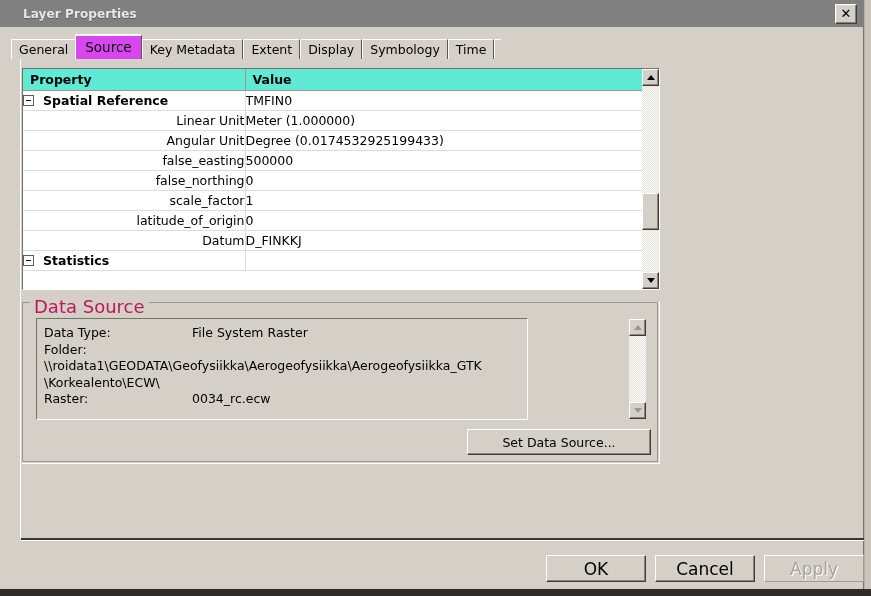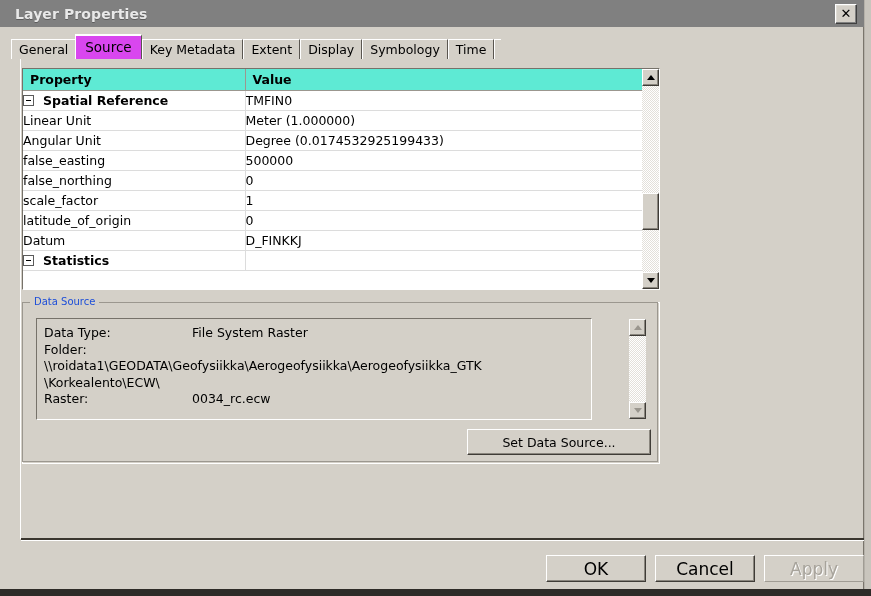--- a/index.html
+++ b/index.html
@@ -53,23 +53,23 @@
     left: 0; top: 0;
     width: 864px;
     height: 27px;
     background: #808080;
     display: flex;
     align-items: center;
     box-sizing: border-box;
   }
   #title-text {
     color: #e8e8e8;
-    font-size: 14px;
+    font-size: 12px;
     font-weight: bold;
-    padding-left: 15px;
+    padding-left: 23px;
     letter-spacing: 0.1px;
     white-space: nowrap;
     text-shadow: 0 1px 0 #5d5d5d;
   }
   #titlebar-spacer { flex: 1 1 auto; }
   #close-button {
     width: 22px;
     height: 20px;
     margin-right: 7px;
     background: #d4d0c8;
@@ -192,21 +192,21 @@
     flex: 0 0 auto;
     cursor: default;
   }
   .expander::before {
     content: "";
     display: block;
     width: 5px;
     height: 1px;
     background: #000;
   }
-  .indent { padding-left: 31px; }
+  .indent { padding-left: 31px; text-align: right; }
   .grp-label { font-weight: bold; }
 
   
   .sbar {
     position: absolute;
     width: 17px;
     background: #d4d0c8;
     box-sizing: border-box;
   }
   .sbar-track {
@@ -272,28 +272,28 @@
     left: -1px; top: -1px;
     right: 1px; bottom: 1px;
     border: 1px solid #9b978f;
     pointer-events: none;
   }
   #datasource-legend {
     position: absolute;
     left: 30px; top: 296px;
     background: #d4d0c8;
     padding: 0 4px;
-    font-size: 10px;
-    color: #1d4ed8;
+    font-size: 18px;
+    color: #be185d;
     z-index: 2;
   }
   #datasource-panel {
     position: absolute;
     left: 36px; top: 318px;
-    width: 556px; height: 102px;
+    width: 492px; height: 102px;
     background: #d4d0c8;
     border-top: 1px solid #76726a;
     border-left: 1px solid #76726a;
     border-right: 1px solid #ffffff;
     border-bottom: 1px solid #ffffff;
     box-sizing: border-box;
     overflow: hidden;
   }
   #ds-lines {
     position: absolute;

